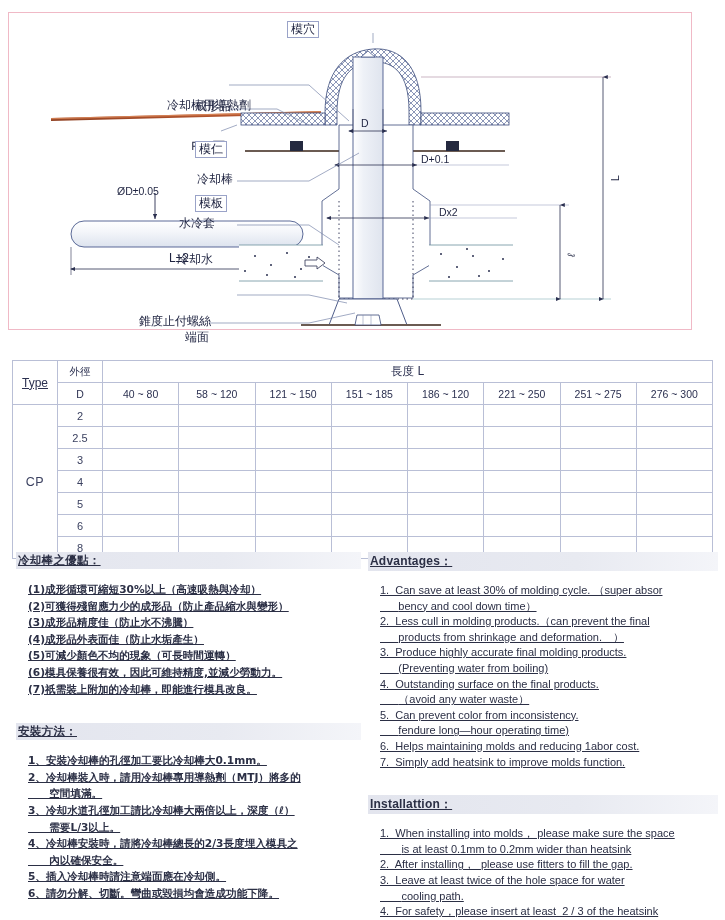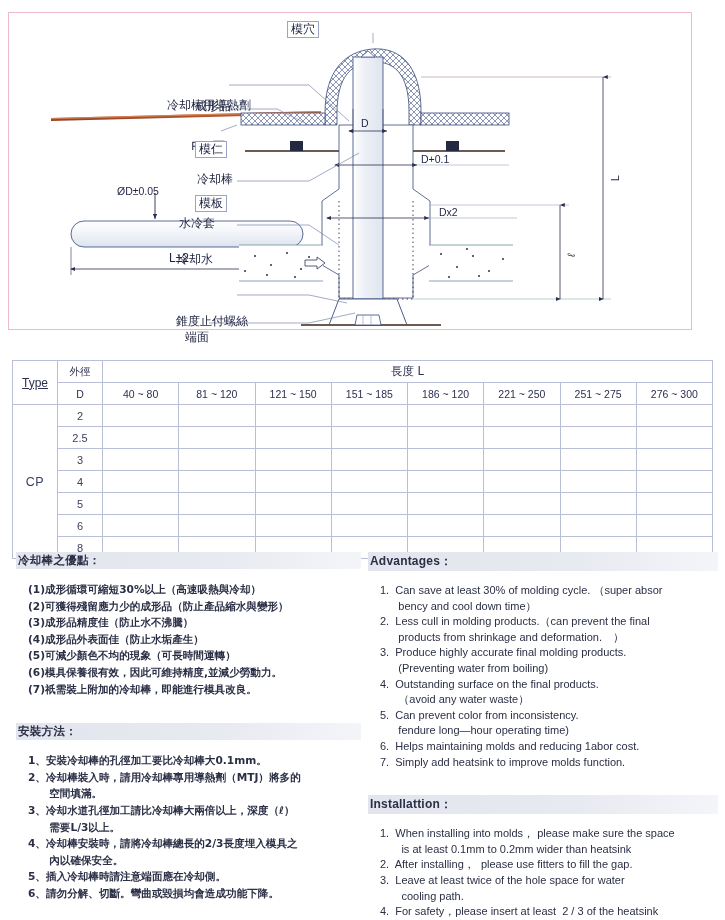--- a/index.html
+++ b/index.html
@@ -36,21 +36,21 @@
   table.spec th{color:#2b3050;}
   .th-type{width:44px;font-size:12px;text-decoration:underline;}
   .th-od{width:44px;}
   .th-len{font-size:11.5px;}
   .cell-cp{font-size:12.5px;font-weight:bold;letter-spacing:.5px;}
   .cell-d{font-size:11px;}
   .data-cell{height:22px;}
   .cjk{font-family:"DejaVu Sans","Liberation Sans",sans-serif;}
 
   
-  .col{position:absolute;}
+  .col{position:absolute;text-decoration:underline;}
   #col-left{left:16px;top:552px;width:345px;}
   #col-right{left:368px;top:552px;width:350px;}
 
   .sec-head{
     font-weight:bold;font-size:11.5px;margin:0 0 3px 0;
     background:linear-gradient(to right,#e3e5ee 0%,#e8eaf1 60%,#f4f5f9 100%);
     display:block;padding:1px 2px;
   }
   .sec-head.cjk{font-size:11.5px;letter-spacing:.3px;}
   .sec-head.en{font-size:12px;letter-spacing:.2px;}
@@ -219,21 +219,21 @@
   <div class="dlabel boxed" style="left:278px;top:8px;">模穴</div>
   <div class="dlabel" style="left:158px;top:46px;margin-top:40px;">冷却棒用導熱劑</div>
   <div class="dlabel" style="left:186px;top:87px;">成形品</div>
   <div class="dlabel" style="left:180px;top:127px;text-align:right;">ＰＬ面</div>
   <div class="dlabel boxed" style="left:186px;top:128px;">模仁</div>
   <div class="dlabel" style="left:188px;top:160px;">冷却棒</div>
   <div class="dlabel boxed" style="left:186px;top:182px;">模板</div>
   <div class="dlabel" style="left:170px;top:204px;">水冷套</div>
   <div class="dlabel" style="left:168px;top:240px;">冷却水</div>
   <div class="dlabel" style="left:176px;top:274px;margin-top:44px;">端面</div>
-  <div class="dlabel" style="left:130px;top:302px;margin-left:37px;">錐度止付螺絲</div>
+  <div class="dlabel" style="left:130px;top:302px;">錐度止付螺絲</div>
 
   <div class="dim" style="left:352px;top:104px;">D</div>
   <div class="dim" style="left:412px;top:140px;">D+0.1</div>
   <div class="dim" style="left:430px;top:193px;">Dx2</div>
   <div class="dim" style="left:600px;top:168px;transform:rotate(-90deg);transform-origin:left top;">L</div>
   <div class="dim" style="left:556px;top:244px;transform:rotate(-90deg);transform-origin:left top;font-style:italic;">ℓ</div>
 
   <div class="dim" style="left:108px;top:172px;">ØD±0.05</div>
   <div class="dim" style="left:160px;top:238px;font-size:12px;">L±2</div>
 </div>
@@ -242,21 +242,21 @@
   <table class="spec">
     <thead>
       <tr>
         <th class="th-type" rowspan="2">Type</th>
         <th class="th-od cjk">外徑</th>
         <th class="th-len cjk" colspan="8">長度 L</th>
       </tr>
       <tr>
         <th class="th-od">D</th>
         <th>40 ~ 80</th>
-        <th>81 ~ 120</th>
+        <th>58 ~ 120</th>
         <th>121 ~ 150</th>
         <th>151 ~ 185</th>
         <th>186 ~ 120</th>
         <th>221 ~ 250</th>
         <th>251 ~ 275</th>
         <th>276 ~ 300</th>
       </tr>
     </thead>
     <tbody id="spec-body">
         <tr>

